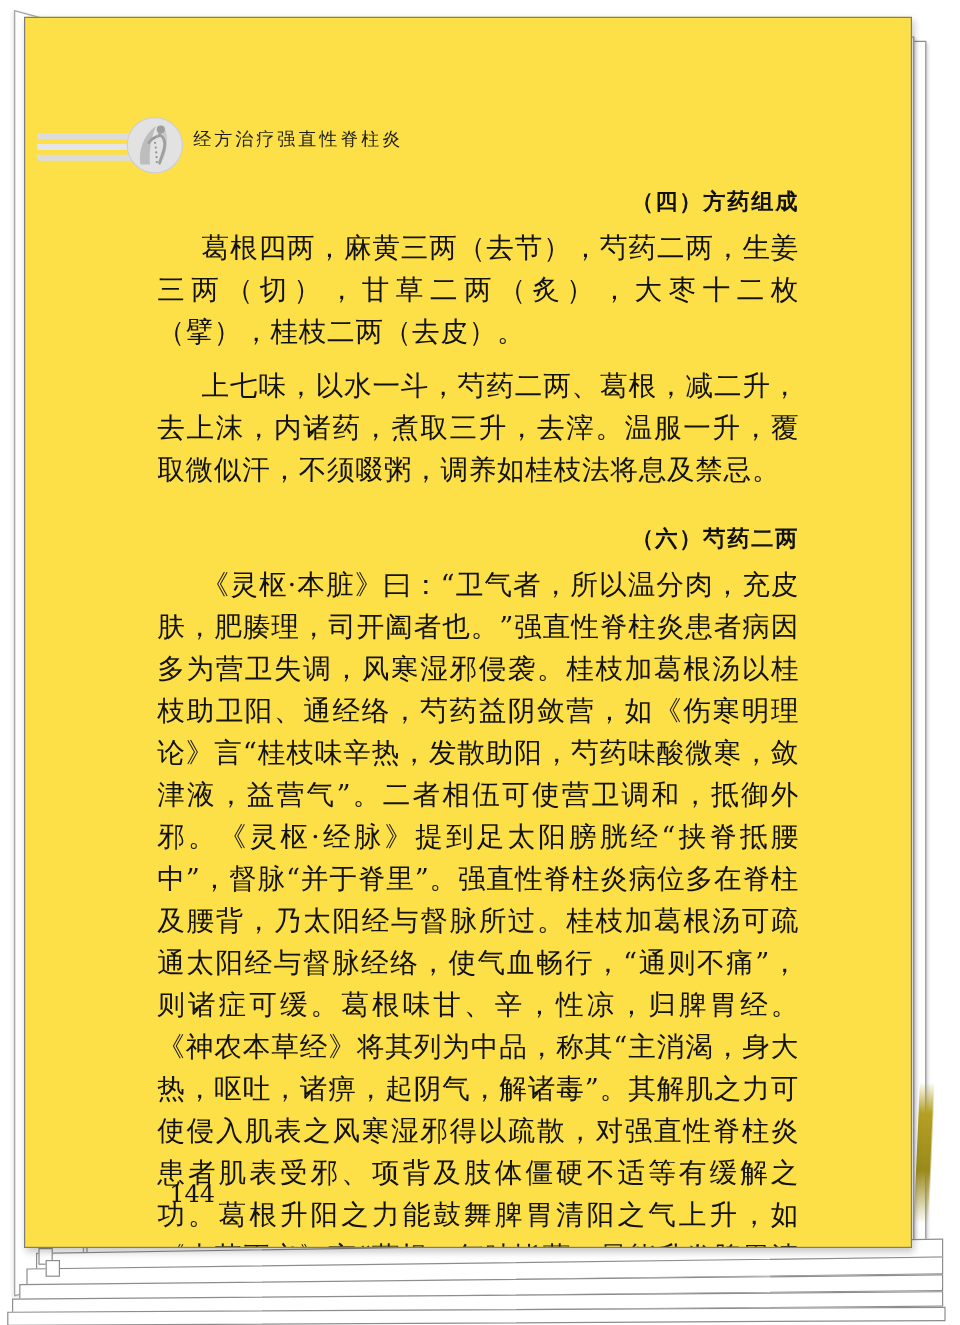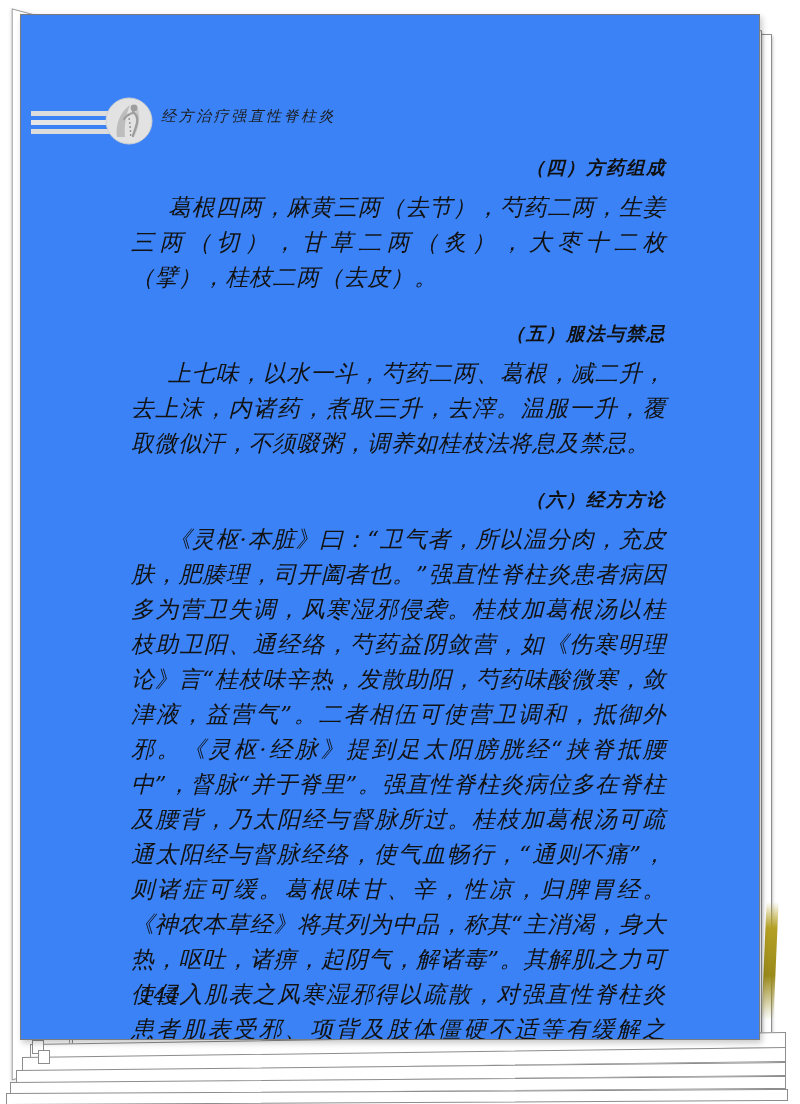--- a/index.html
+++ b/index.html
@@ -81,26 +81,25 @@
   .notch-a { left: 32px; top: 1040px; width: 12px; height: 14px; }
   .notch-b { left: 38px; top: 1050px; width: 12px; height: 14px; }
 
   
   .page {
     position: absolute;
     left: 20px;
     top: 14px;
     width: 740px;
     height: 1026px;
-    background: #3b82f6;
+    background: #fde047;
     border: 1px solid #7c7c7c;
     box-sizing: border-box;
     box-shadow: 2px 3px 6px rgba(0,0,0,.22);
     overflow: hidden;
-    font-style: italic;
   }
 
   
   .running-head {
     position: absolute;
     left: 0;
     top: 78px;
     width: 100%;
     height: 56px;
   }
@@ -234,24 +233,23 @@
       </div>
 
       <div class="head-title">经方治疗强直性脊柱炎</div>
     </div>
 
     <div class="text-col">
 
       <h2 class="sec-head">（四）方药组成</h2>
       <p class="para">葛根四两，麻黄三两（去节），芍药二两，生姜三两（切），甘草二两（炙），大枣十二枚（擘），桂枝二两（去皮）。</p>
 
-      <h2 class="sec-head gap">（五）服法与禁忌</h2>
       <p class="para">上七味，以水一斗，芍药二两、葛根，减二升，去上沫，内诸药，煮取三升，去滓。温服一升，覆取微似汗，不须啜粥，调养如桂枝法将息及禁忌。</p>
 
-      <h2 class="sec-head gap">（六）经方方论</h2>
+      <h2 class="sec-head gap">（六）芍药二两</h2>
       <p class="para">《灵枢·本脏》曰：“卫气者，所以温分肉，充皮肤，肥腠理，司开阖者也。”强直性脊柱炎患者病因多为营卫失调，风寒湿邪侵袭。桂枝加葛根汤以桂枝助卫阳、通经络，芍药益阴敛营，如《伤寒明理论》言“桂枝味辛热，发散助阳，芍药味酸微寒，敛津液，益营气”。二者相伍可使营卫调和，抵御外邪。《灵枢·经脉》提到足太阳膀胱经“挟脊抵腰中”，督脉“并于脊里”。强直性脊柱炎病位多在脊柱及腰背，乃太阳经与督脉所过。桂枝加葛根汤可疏通太阳经与督脉经络，使气血畅行，“通则不痛”，则诸症可缓。葛根味甘、辛，性凉，归脾胃经。《神农本草经》将其列为中品，称其“主消渴，身大热，呕吐，诸痹，起阴气，解诸毒”。其解肌之力可使侵入肌表之风寒湿邪得以疏散，对强直性脊柱炎患者肌表受邪、项背及肢体僵硬不适等有缓解之功。葛根升阳之力能鼓舞脾胃清阳之气上升，如《本草正义》言“葛根，气味皆薄，最能升发脾胃清阳之气”。清阳之气上升，可</p>
 
     </div>
 
     <div class="page-number">144</div>
 
   </div>
 </div>
 
 </body></html>

